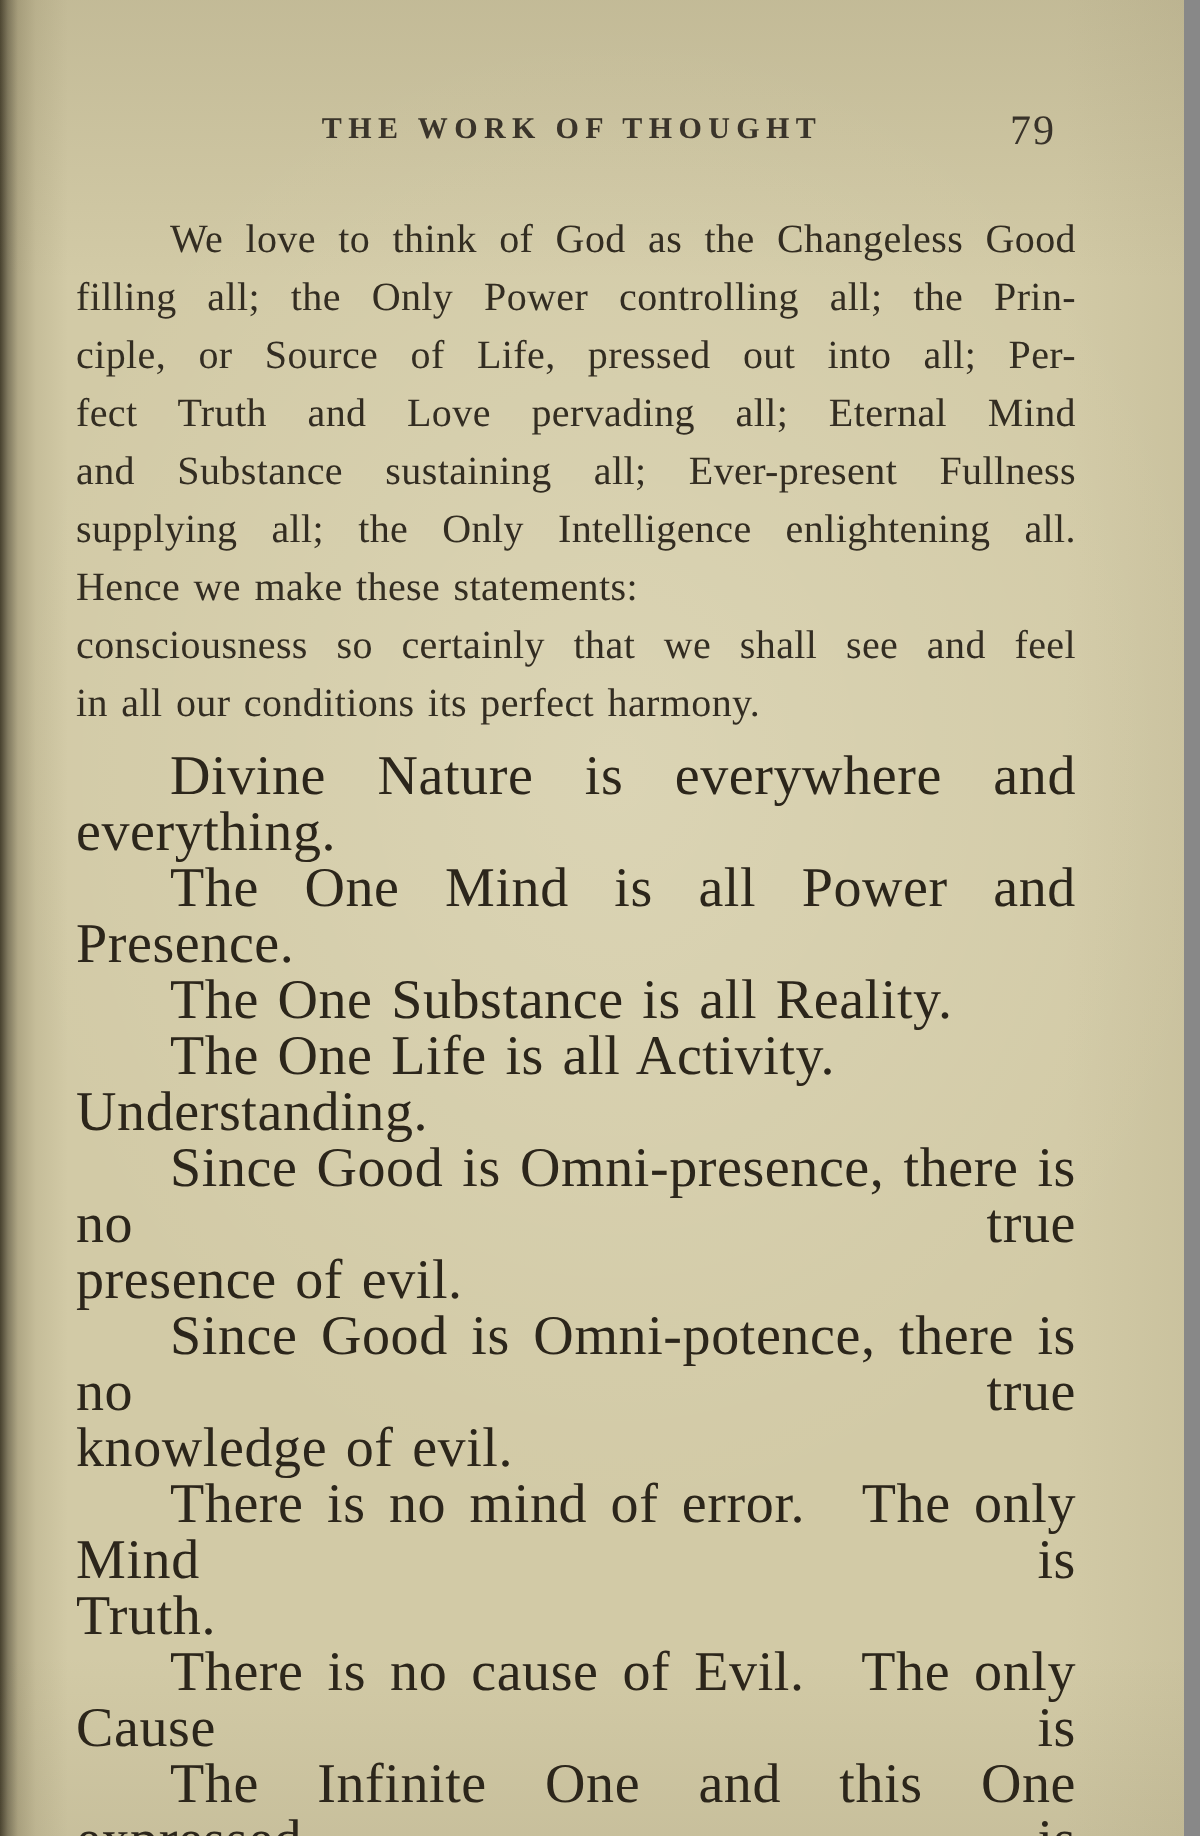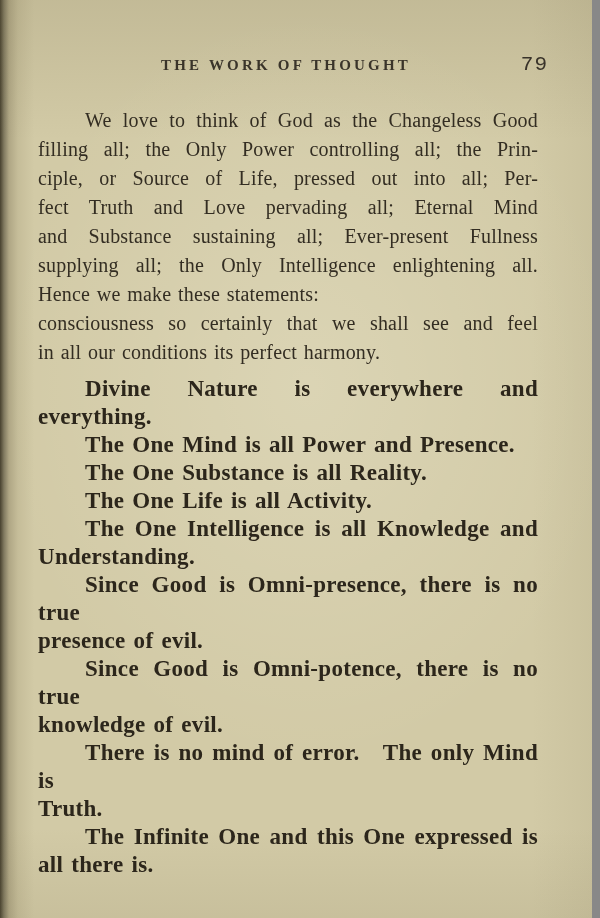--- a/index.html
+++ b/index.html
@@ -44,27 +44,26 @@
   .running-head .title {
     display: inline-block;
     font-size: 15px;
     font-weight: 700;
     letter-spacing: 3.2px;
     color: #3a342a;
     transform: translateX(-10px);
   }
   .running-head .folio {
     position: absolute;
-    right: 44px;
+    right: 64px;
     top: -3px;
     font-size: 21px;
     font-weight: 400;
     letter-spacing: 1px;
     color: #39332a;
-    font-family: Liberation Mono, monospace;
   }
 
   .text-block {
     margin: 26px 54px 0 38px; 
   }
 
   p.para {
     margin: 0;
     padding: 0;
   }
@@ -85,23 +84,23 @@
     line-height: 29px;
     letter-spacing: 0.2px;
     word-spacing: 1.5px;
     color: #332d22;
   }
 
   .statements {
     margin-top: 8px;
   }
   .statements .line {
-    font-size: 23px;
+    font-size: 28px;
     line-height: 28px;
-    font-weight: 700;
+    font-weight: 400;
     letter-spacing: 0.3px;
     word-spacing: 2px;
     color: #2c261b;
   }
 </style>
 </head>
 <body>
 
 <div class="page">
 
@@ -133,38 +132,38 @@
       <p class="para">
         <span class="line last indented">The One Mind is all Power and Presence.</span>
       </p>
       <p class="para">
         <span class="line last indented">The One Substance is all Reality.</span>
       </p>
       <p class="para">
         <span class="line last indented">The One Life is all Activity.</span>
       </p>
       <p class="para">
-        <span class="line indented">The One Intelligence is all Knowledge and</span>
         <span class="line last">Understanding.</span>
       </p>
       <p class="para">
         <span class="line indented">Since Good is Omni-presence, there is no true</span>
         <span class="line last">presence of evil.</span>
       </p>
       <p class="para">
         <span class="line indented">Since Good is Omni-potence, there is no true</span>
       </p>
       <p class="para">
         <span class="line last">knowledge of evil.</span>
       </p>
       <p class="para">
         <span class="line indented">There is no mind of error. The only Mind is</span>
         <span class="line last">Truth.</span>
       </p>
       <p class="para">
+        <span class="line indented">There is no cause of Evil. The only Cause is</span>
       </p>
       <p class="para">
         <span class="line indented">The Infinite One and this One expressed is</span>
         <span class="line last">all there is.</span>
       </p>
     </div>
 
 </div>
 
 </body></html>

